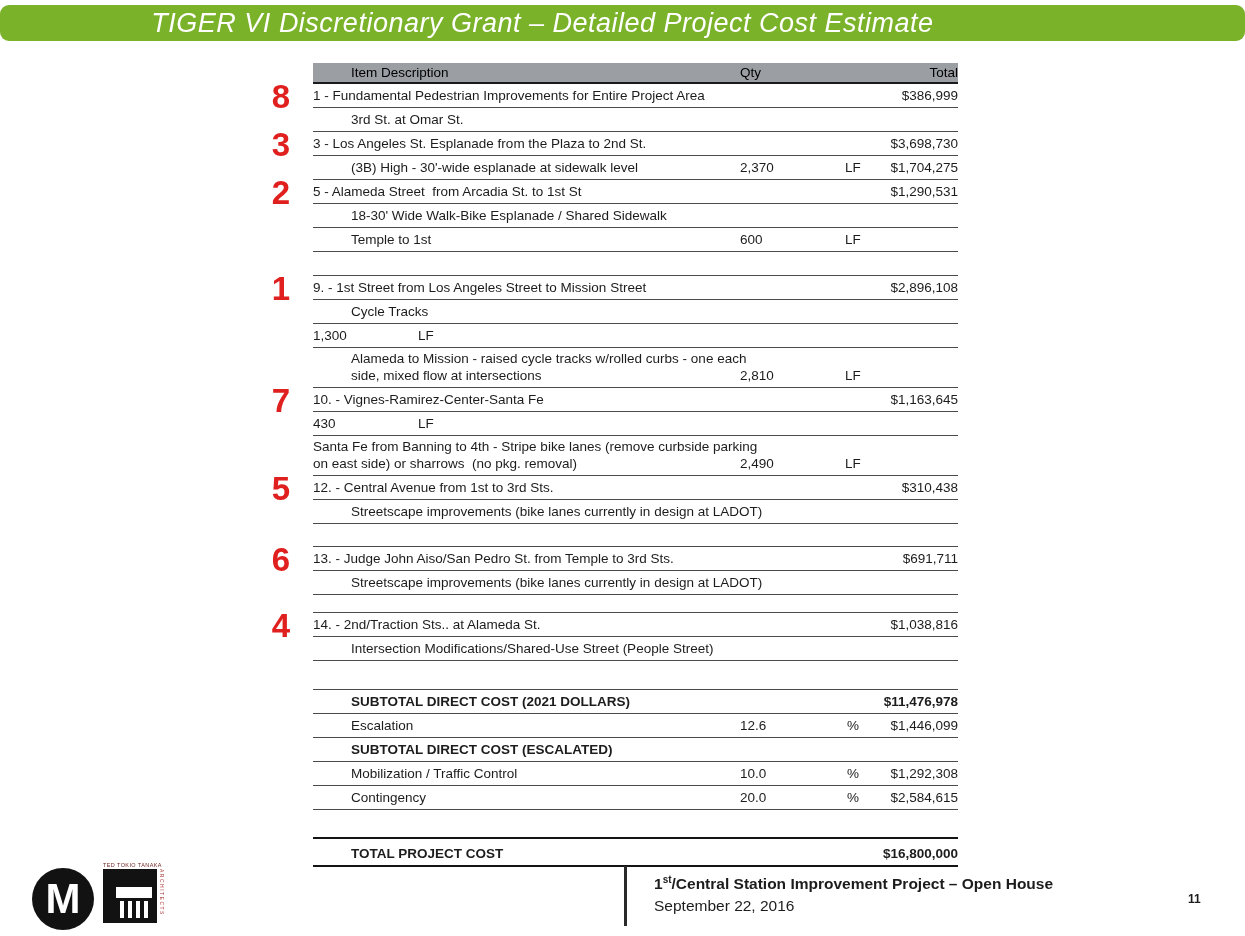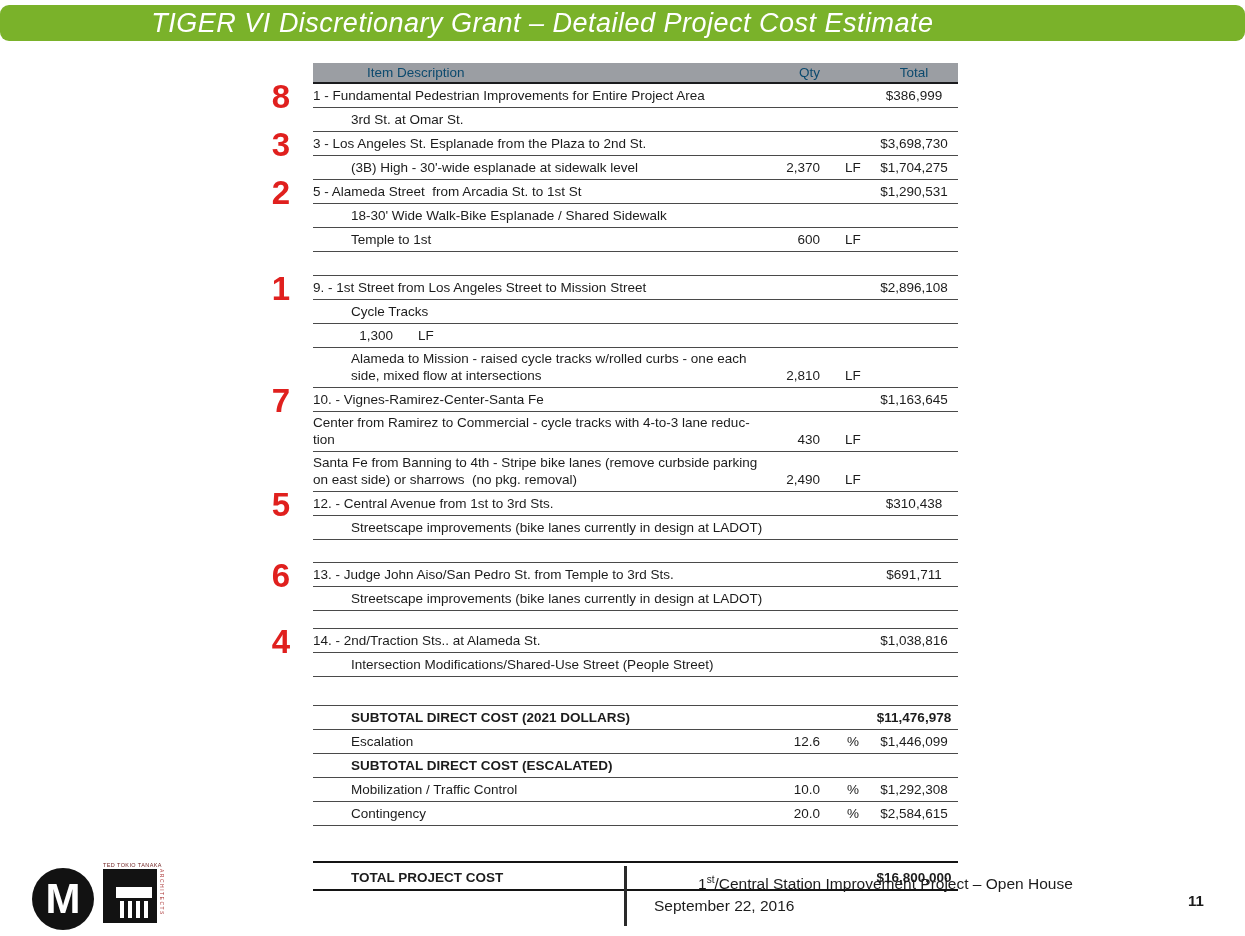--- a/index.html
+++ b/index.html
@@ -12,38 +12,37 @@
     position:absolute;top:5px;left:0;width:100%;height:36px;background:#7ab22a;
     display:flex;align-items:center;justify-content:center;border-radius:9px;
   }
   .title-bar .title{
     color:#ffffff;font-style:italic;font-size:27px;letter-spacing:.5px;
     padding-right:160px;white-space:nowrap;
   }
   
   .table-wrap{position:absolute;left:313px;top:63px;width:645px;font-size:13.5px;}
   .thead{
-    display:flex;align-items:center;height:19px;background:#9b9ea3;color:#0c4a6e;
+    display:flex;align-items:center;height:19px;background:#9b9ea3;color:#000000;
     border-bottom:2.5px solid #1b1b1e;
-    padding-left:16px;
   }
   .c{box-sizing:border-box;}
   .c.desc{flex:1 1 auto;min-width:0;white-space:pre;padding:2px 0 3px 0;line-height:17px;}
-  .c.qty{width:80px;flex:0 0 80px;text-align:right;padding:2px 0 3px 0;line-height:17px;}
+  .c.qty{width:80px;flex:0 0 80px;padding:2px 0 3px 0;line-height:17px;}
   .c.unit{width:50px;flex:0 0 50px;text-align:center;padding:2px 0 3px 16px;line-height:17px;}
-  .c.total{width:88px;flex:0 0 88px;text-align:center;padding:2px 0 3px 0;line-height:17px;}
+  .c.total{width:88px;flex:0 0 88px;text-align:right;padding:2px 0 3px 0;line-height:17px;}
   .thead .c.desc{padding-left:38px;white-space:nowrap;}
   .row{
     position:relative;display:flex;align-items:flex-end;min-height:23px;
     border-bottom:1.5px solid #4a4a4a;
   }
   .row .ind{padding-left:38px;}
   .row.bold{font-weight:bold;}
   .row.topline{border-top:1.5px solid #4a4a4a;}
-  .row.total-row{border-top:2.5px solid #141414;border-bottom:2.5px solid #141414;min-height:26px;margin-top:8px;}
+  .row.total-row{border-top:2.5px solid #141414;border-bottom:2.5px solid #141414;min-height:26px;}
   .spacer{border:none;}
   .rednum{
     position:absolute;left:-52px;top:50%;transform:translateY(-50%);
     width:40px;text-align:center;font-size:33px;font-weight:bold;color:#e0201e;line-height:1;
   }
   
   .metro-logo{
     position:absolute;left:32px;top:868px;width:62px;height:62px;border-radius:50%;
     background:#121212;display:flex;align-items:center;justify-content:center;
   }
@@ -55,23 +54,23 @@
   .portico{position:absolute;right:5px;bottom:5px;width:36px;}
   .portico .lintel{width:100%;height:11px;background:#fff;margin-bottom:3px;}
   .portico .cols{display:flex;justify-content:space-between;padding:0 4px;height:17px;}
   .portico .col{width:4px;background:#fff;}
   .ttt-vert{
     writing-mode:vertical-rl;font-size:5px;letter-spacing:1.5px;color:#a33;
     margin-left:2px;height:54px;
   }
   .footer-divider{position:absolute;left:624px;top:866px;width:3px;height:60px;background:#2a2a2a;}
   .footer-text{position:absolute;left:654px;top:869px;font-size:15.5px;line-height:22px;}
-  .footer-text .l1{font-weight:normal;margin-left:44px;}
+  .footer-text .l1{font-weight:bold;}
   .footer-text sup{font-size:10px;}
-  .page-num{position:absolute;left:1188px;top:892px;font-size:15px;font-weight:bold;}
+  .page-num{position:absolute;left:1188px;top:892px;font-size:12px;font-weight:bold;}
 </style>
 </head>
 <body>
 
 <div class="slide">
 
   <div class="title-bar">
     <div class="title">TIGER VI Discretionary Grant – Detailed Project Cost Estimate</div>
   </div>
 
@@ -173,22 +172,20 @@
 
     <div class="row">
       <span class="rednum">7</span>
       <div class="c desc">10. - Vignes-Ramirez-Center-Santa Fe</div>
       <div class="c qty"></div>
       <div class="c unit"></div>
       <div class="c total">$1,163,645</div>
     </div>
 
     <div class="row">
-      <div class="c desc">Center from Ramirez to Commercial - cycle tracks with 4-to-3 lane reduc-
-tion</div>
       <div class="c qty">430</div>
       <div class="c unit">LF</div>
       <div class="c total"></div>
     </div>
 
     <div class="row">
       <div class="c desc">Santa Fe from Banning to 4th - Stripe bike lanes (remove curbside parking
 on east side) or sharrows  (no pkg. removal)</div>
       <div class="c qty">2,490</div>
       <div class="c unit">LF</div>

